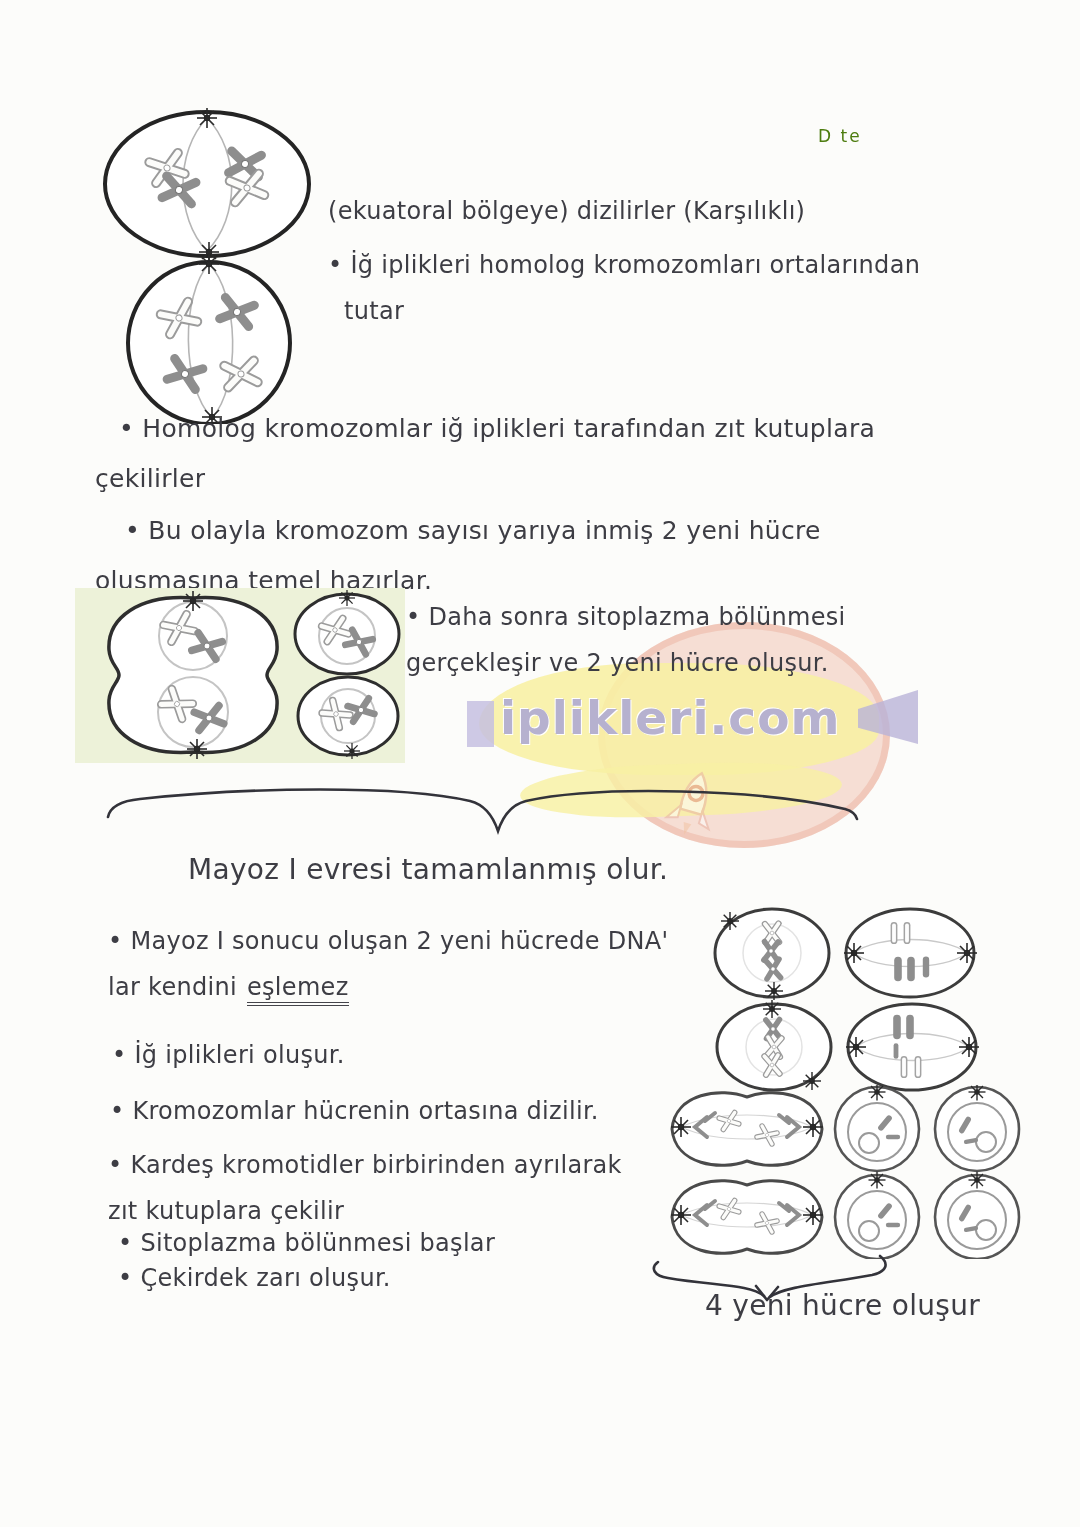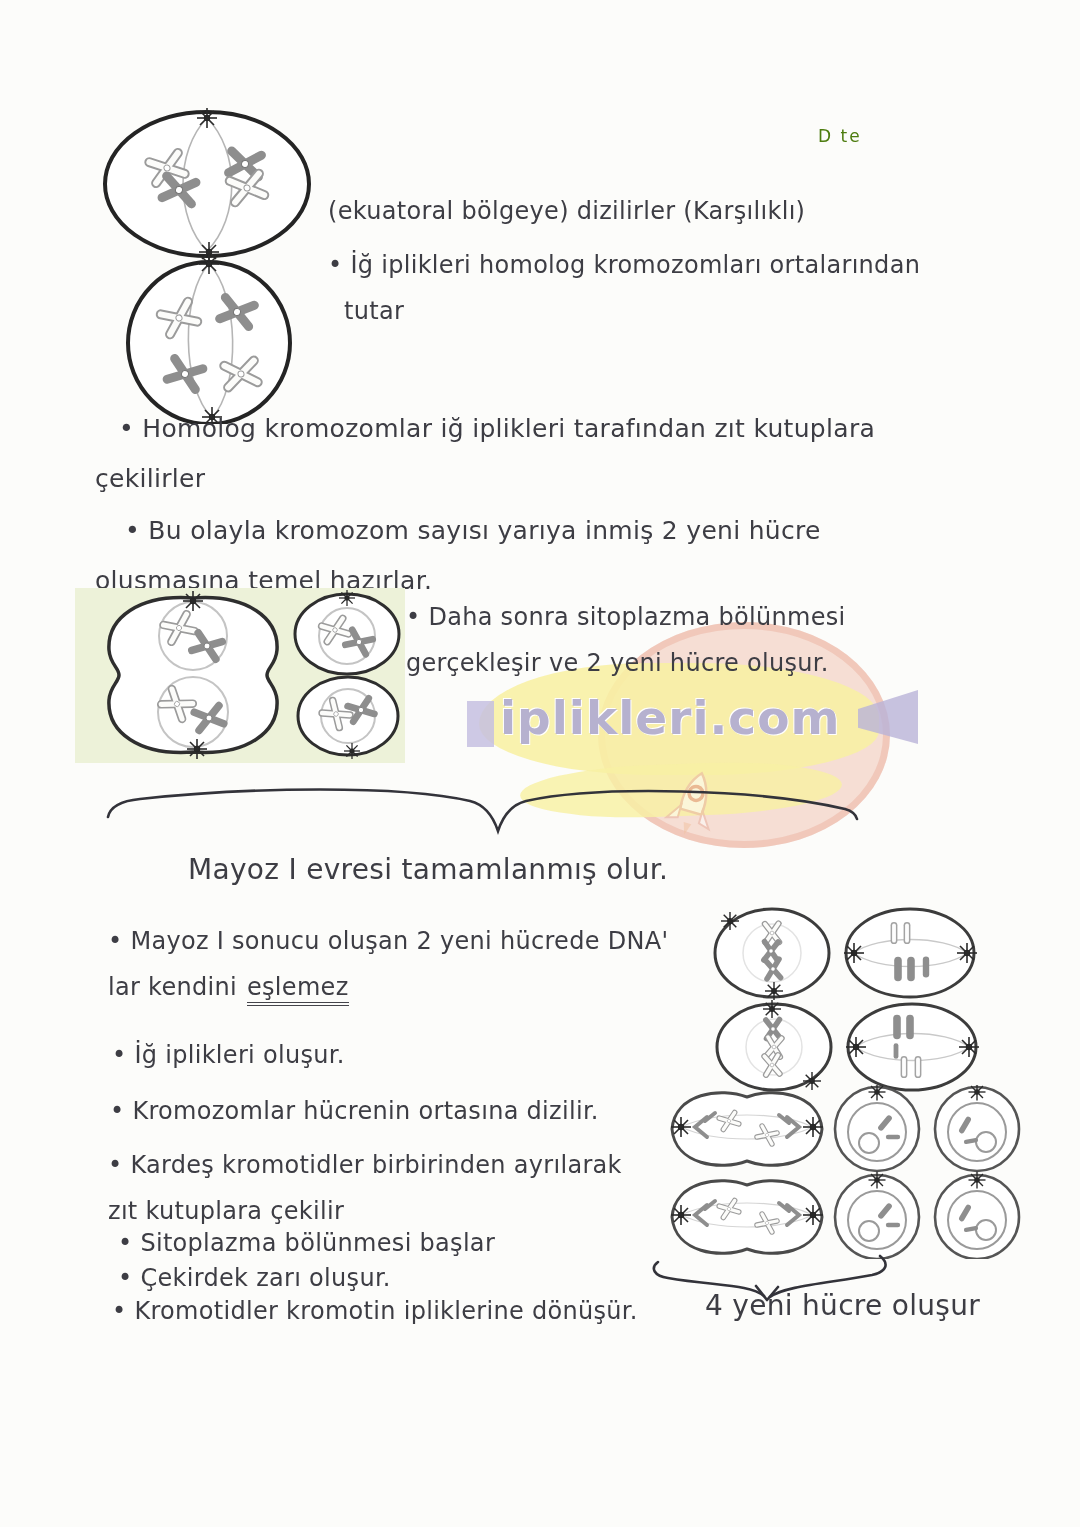--- a/index.html
+++ b/index.html
@@ -182,21 +182,20 @@
     </div>
   </div>
   <div class="abs hw fs25 bl" style="left:112px;top:1032px;">İğ iplikleri oluşur.</div>
   <div class="abs hw fs25 bl" style="left:110px;top:1088px;">Kromozomlar hücrenin ortasına dizilir.</div>
   <div class="abs hw fs25" style="left:108px;top:1142px;width:580px;">
     <div class="bl">Kardeş kromotidler birbirinden ayrılarak</div>
     <div class="cl">zıt kutuplara çekilir</div>
   </div>
   <div class="abs hw fs25 bl" style="left:118px;top:1220px;">Sitoplazma bölünmesi başlar</div>
   <div class="abs hw fs25 bl" style="left:118px;top:1255px;">Çekirdek zarı oluşur.</div>
-  <div class="abs hw fs25 bl" style="left:112px;top:1288px;">Kromotidler kromotin ipliklerine dönüşür.</div>
 
   <svg class="abs" style="left:712px;top:905px;" width="268" height="192" viewBox="0 0 268 192">
     <ellipse cx="60" cy="48" rx="57" ry="44" fill="#fff" stroke="#3c3c3c" stroke-width="3"></ellipse>
     <circle cx="60" cy="48" r="29" fill="none" stroke="#e3e3e3" stroke-width="1.5"></circle>
     <use href="#chrW" transform="translate(60,28) rotate(88) scale(0.62)"></use>
     <use href="#chrG" transform="translate(59,46) rotate(92) scale(0.62)"></use>
     <use href="#chrG" transform="translate(61,64) rotate(85) scale(0.62)"></use>
     <use href="#aster" transform="translate(18,16) scale(0.9)"></use>
     <use href="#aster" transform="translate(62,86) scale(0.9)"></use>
     <ellipse cx="198" cy="48" rx="64" ry="44" fill="#fff" stroke="#3c3c3c" stroke-width="3"></ellipse>

